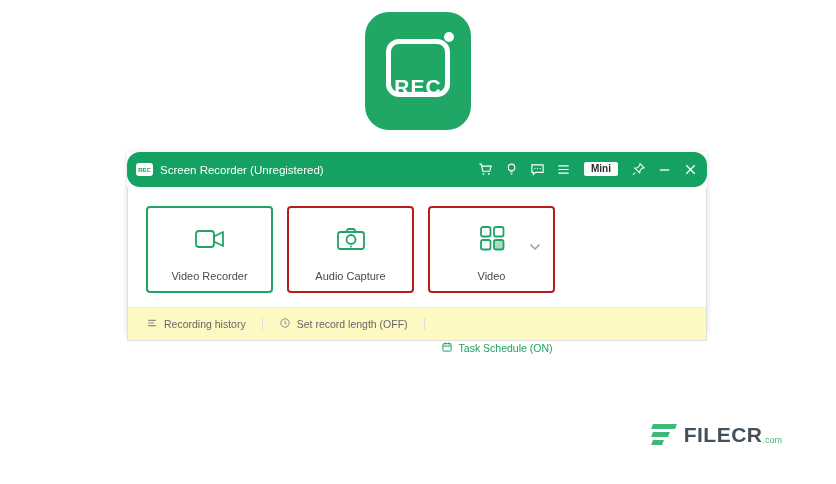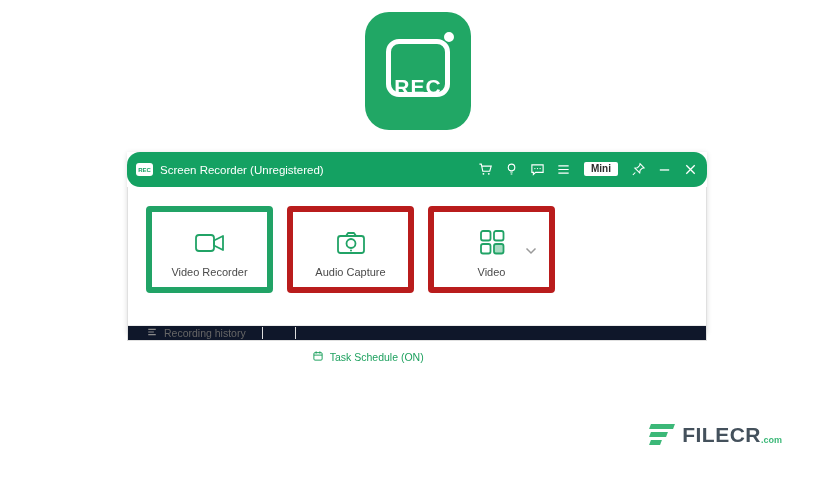--- a/index.html
+++ b/index.html
@@ -32,45 +32,45 @@
   .tb-icon svg { display:block; }
   .mini-btn { background:#fff; color:#2b2b2b; font-size:10px; font-weight:bold;
               border-radius:2px; padding:2px 7px; line-height:1; margin:0 2px; cursor:pointer; }
 
   .window-body { position:relative; height:154px; background:#fff;
                  border:1px solid #e0e0e0; border-top:none; }
 
   
   .cards { display:flex; padding:19px 0 0 18px; }
   .card { position:relative; width:127px; height:87px; margin-right:14px;
-          border:6px solid #b91c1c; border-radius:4px; background:#fff; cursor:pointer; }
+          border:2px solid #b91c1c; border-radius:4px; background:#fff; cursor:pointer; }
   .card.selected { border-color:#21a366; }
   .card-icon { position:absolute; top:11px; left:0; right:0; display:flex; justify-content:center; }
   .card-label { position:absolute; bottom:9px; left:0; right:0; text-align:center;
                 font-size:11px; color:#4a4a4a; }
   .card-chevron { position:absolute; right:12px; top:30px; }
 
   
-  .footer { position:absolute; left:0; right:0; bottom:0; height:15px;
-            background:#0f172a; border-top:1px solid #ececec;
+  .footer { position:absolute; left:0; right:0; bottom:0; height:33px;
+            background:#fef9c3; border-top:1px solid #ececec;
             display:flex; align-items:center; padding:0 18px; font-size:10.5px; color:#666; }
   .footer-item { display:flex; align-items:center; gap:6px; cursor:pointer; white-space:nowrap; }
   .footer-item.accent { color:#1ea15f;margin-top:48px; }
   .fsep { width:1px; height:12px; background:#ddd; margin:0 16px; }
 
   
   .filecr { position:absolute; right:54px; top:424px; display:flex; align-items:center; gap:8px; }
   .fc-bars { display:flex; flex-direction:column; gap:3px; }
   .fc-bars i { display:block; height:5px; background:#3cb878; transform:skewX(-20deg); }
   .fc-bars i:nth-child(1){ width:24px; }
   .fc-bars i:nth-child(2){ width:17px; }
   .fc-bars i:nth-child(3){ width:11px; }
   .fc-text { display:flex; flex-direction:row; align-items:flex-end; }
   .fc-brand { font-size:21px; font-weight:bold; color:#44515c; letter-spacing:.5px; line-height:1; }
-  .fc-tld { font-size:9px; font-weight:bold; color:#3cb878; margin-top:1px; }
+  .fc-tld { font-size:9px; font-weight:normal; color:#3cb878; margin-top:1px; }
 </style>
 </head>
 <body>
 
 <div class="stage">
 
   <div class="app-logo">
     <div class="logo-frame"></div>
     <span class="logo-dot"></span>
     <span class="logo-text">REC</span>
@@ -178,20 +178,29 @@
       <div class="footer">
         <div class="footer-item">
           <span>
             <svg width="12" height="12" viewBox="0 0 16 16" fill="none" stroke="#8a8a8a" stroke-width="1.4">
               <path d="M3 4.5h10M3 8h7.5M3 11.5h10"></path>
             </svg>
           </span>
           <span>Recording history</span>
         </div>
         <span class="fsep"></span>
+        <div class="footer-item">
+          <span>
+            <svg width="12" height="12" viewBox="0 0 16 16" fill="none" stroke="#8a8a8a" stroke-width="1.3">
+              <circle cx="8" cy="8" r="5.6"></circle>
+              <path d="M8 4.8v3.4l2.3 1.3"></path>
+            </svg>
+          </span>
+          <span>Set record length (OFF)</span>
+        </div>
         <span class="fsep"></span>
         <div class="footer-item accent">
           <span>
             <svg width="12" height="12" viewBox="0 0 16 16" fill="none" stroke="#1ea15f" stroke-width="1.3">
               <rect x="2.5" y="3.5" width="11" height="10" rx="1.5"></rect>
               <path d="M5.5 1.8v3M10.5 1.8v3M2.5 6.8h11"></path>
             </svg>
           </span>
           <span>Task Schedule (ON)</span>
         </div>

